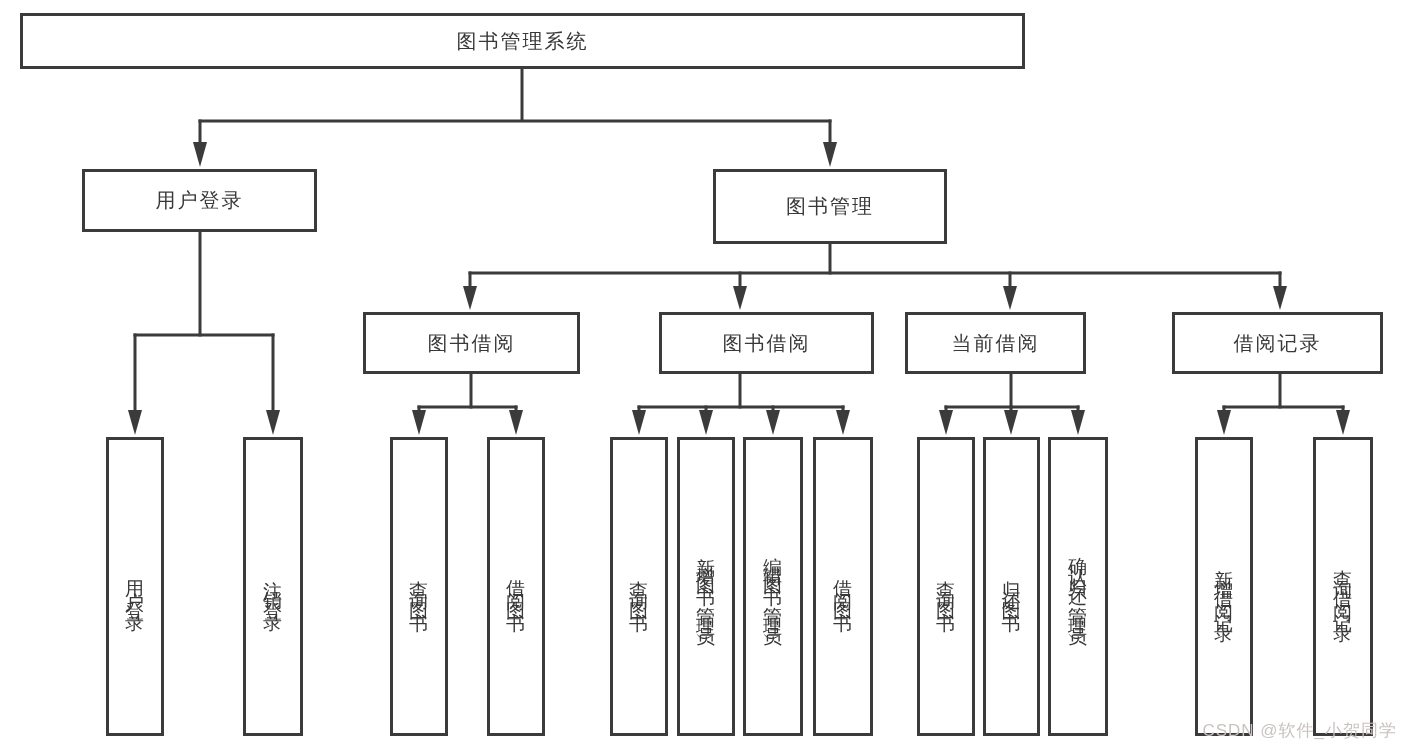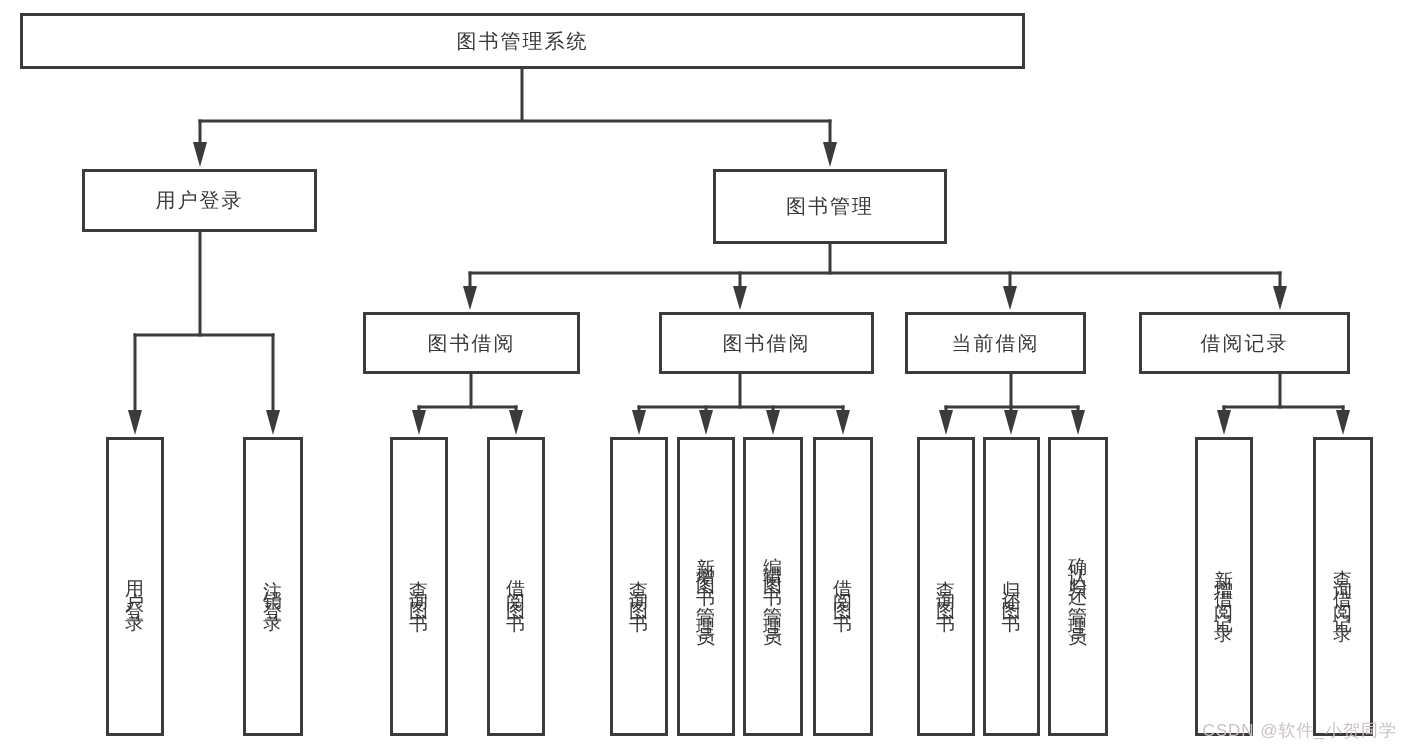--- a/index.html
+++ b/index.html
@@ -118,21 +118,21 @@
   </svg>
 
   <div class="node h-node" style="left:20px;top:13px;width:1005px;height:56px">图书管理系统</div>
 
   <div class="node h-node" style="left:82px;top:169px;width:235px;height:63px">用户登录</div>
   <div class="node h-node" style="left:713px;top:169px;width:234px;height:75px">图书管理</div>
 
   <div class="node h-node" style="left:363px;top:312px;width:217px;height:62px">图书借阅</div>
   <div class="node h-node" style="left:659px;top:312px;width:215px;height:62px">图书借阅</div>
   <div class="node h-node" style="left:905px;top:312px;width:181px;height:62px">当前借阅</div>
-  <div class="node h-node" style="left:1139px;top:312px;width:211px;height:62px">借阅记录</div>
+  <div class="node h-node" style="left:1172px;top:312px;width:211px;height:62px">借阅记录</div>
 
   <div class="node v-node" style="left:106px;top:437px;width:58px;height:299px">用户登录</div>
   <div class="node v-node" style="left:243px;top:437px;width:60px;height:299px">注销登录</div>
 
   <div class="node v-node" style="left:390px;top:437px;width:58px;height:299px">查询图书</div>
   <div class="node v-node" style="left:487px;top:437px;width:58px;height:299px">借阅图书</div>
 
   <div class="node v-node" style="left:610px;top:437px;width:58px;height:299px">查询图书</div>
   <div class="node v-node long" style="left:677px;top:437px;width:58px;height:299px">新增图书（管理员）</div>
   <div class="node v-node long" style="left:743px;top:437px;width:60px;height:299px">编辑图书（管理员）</div>

